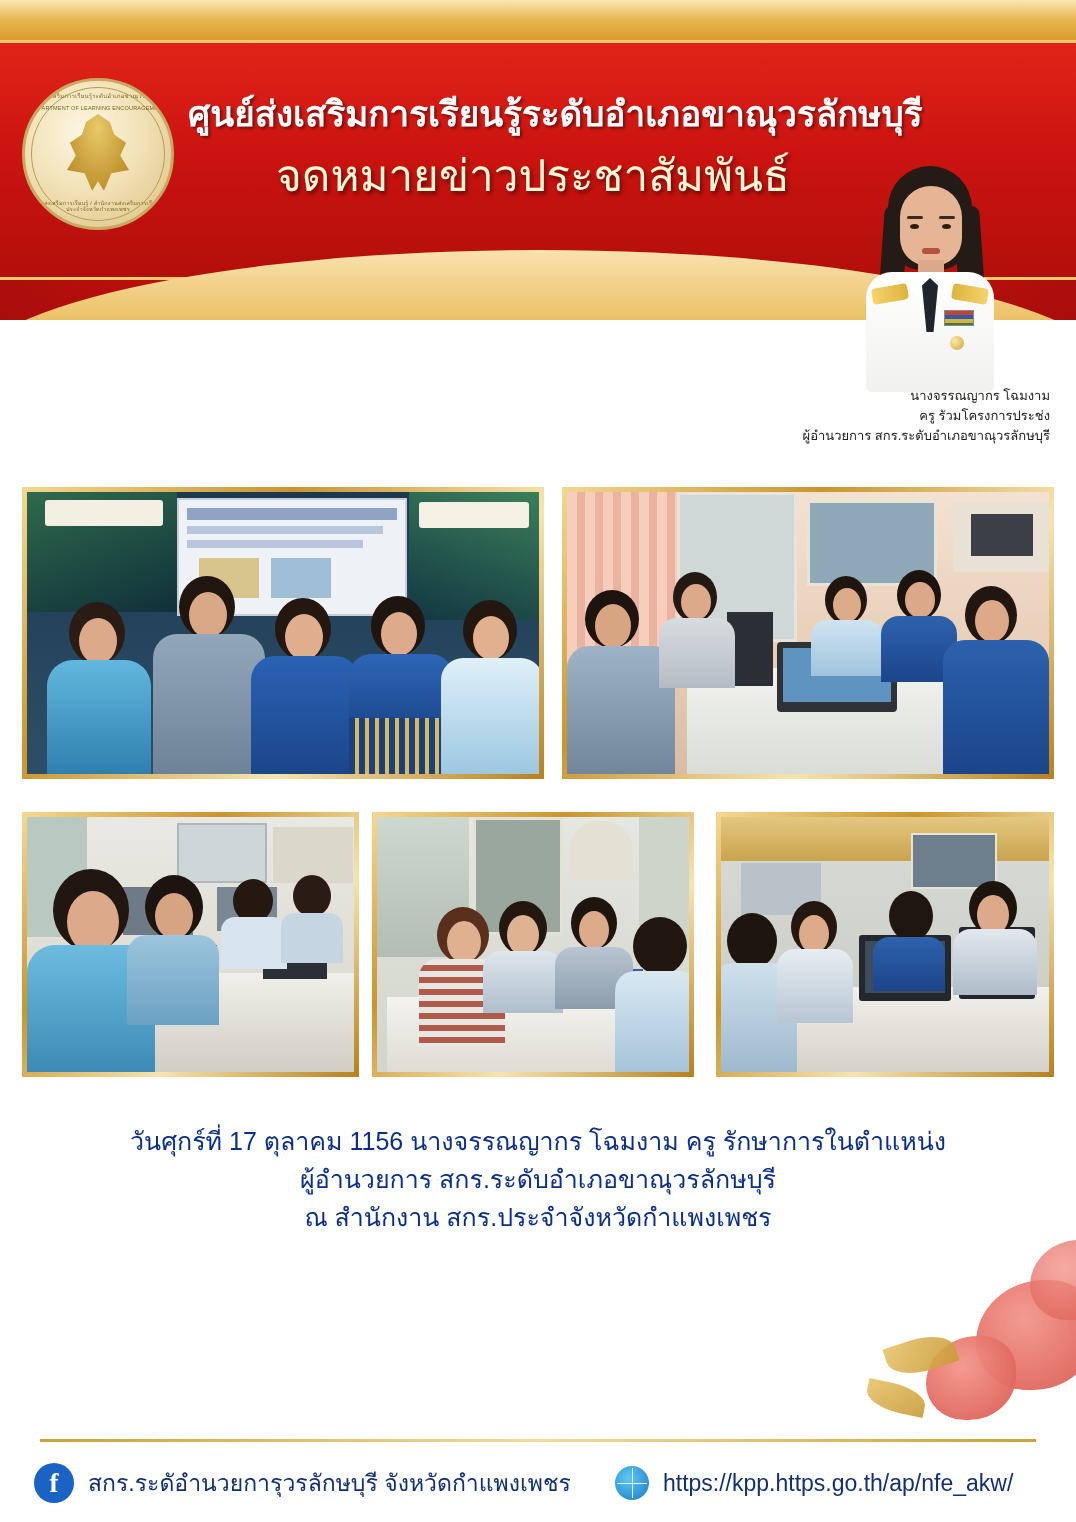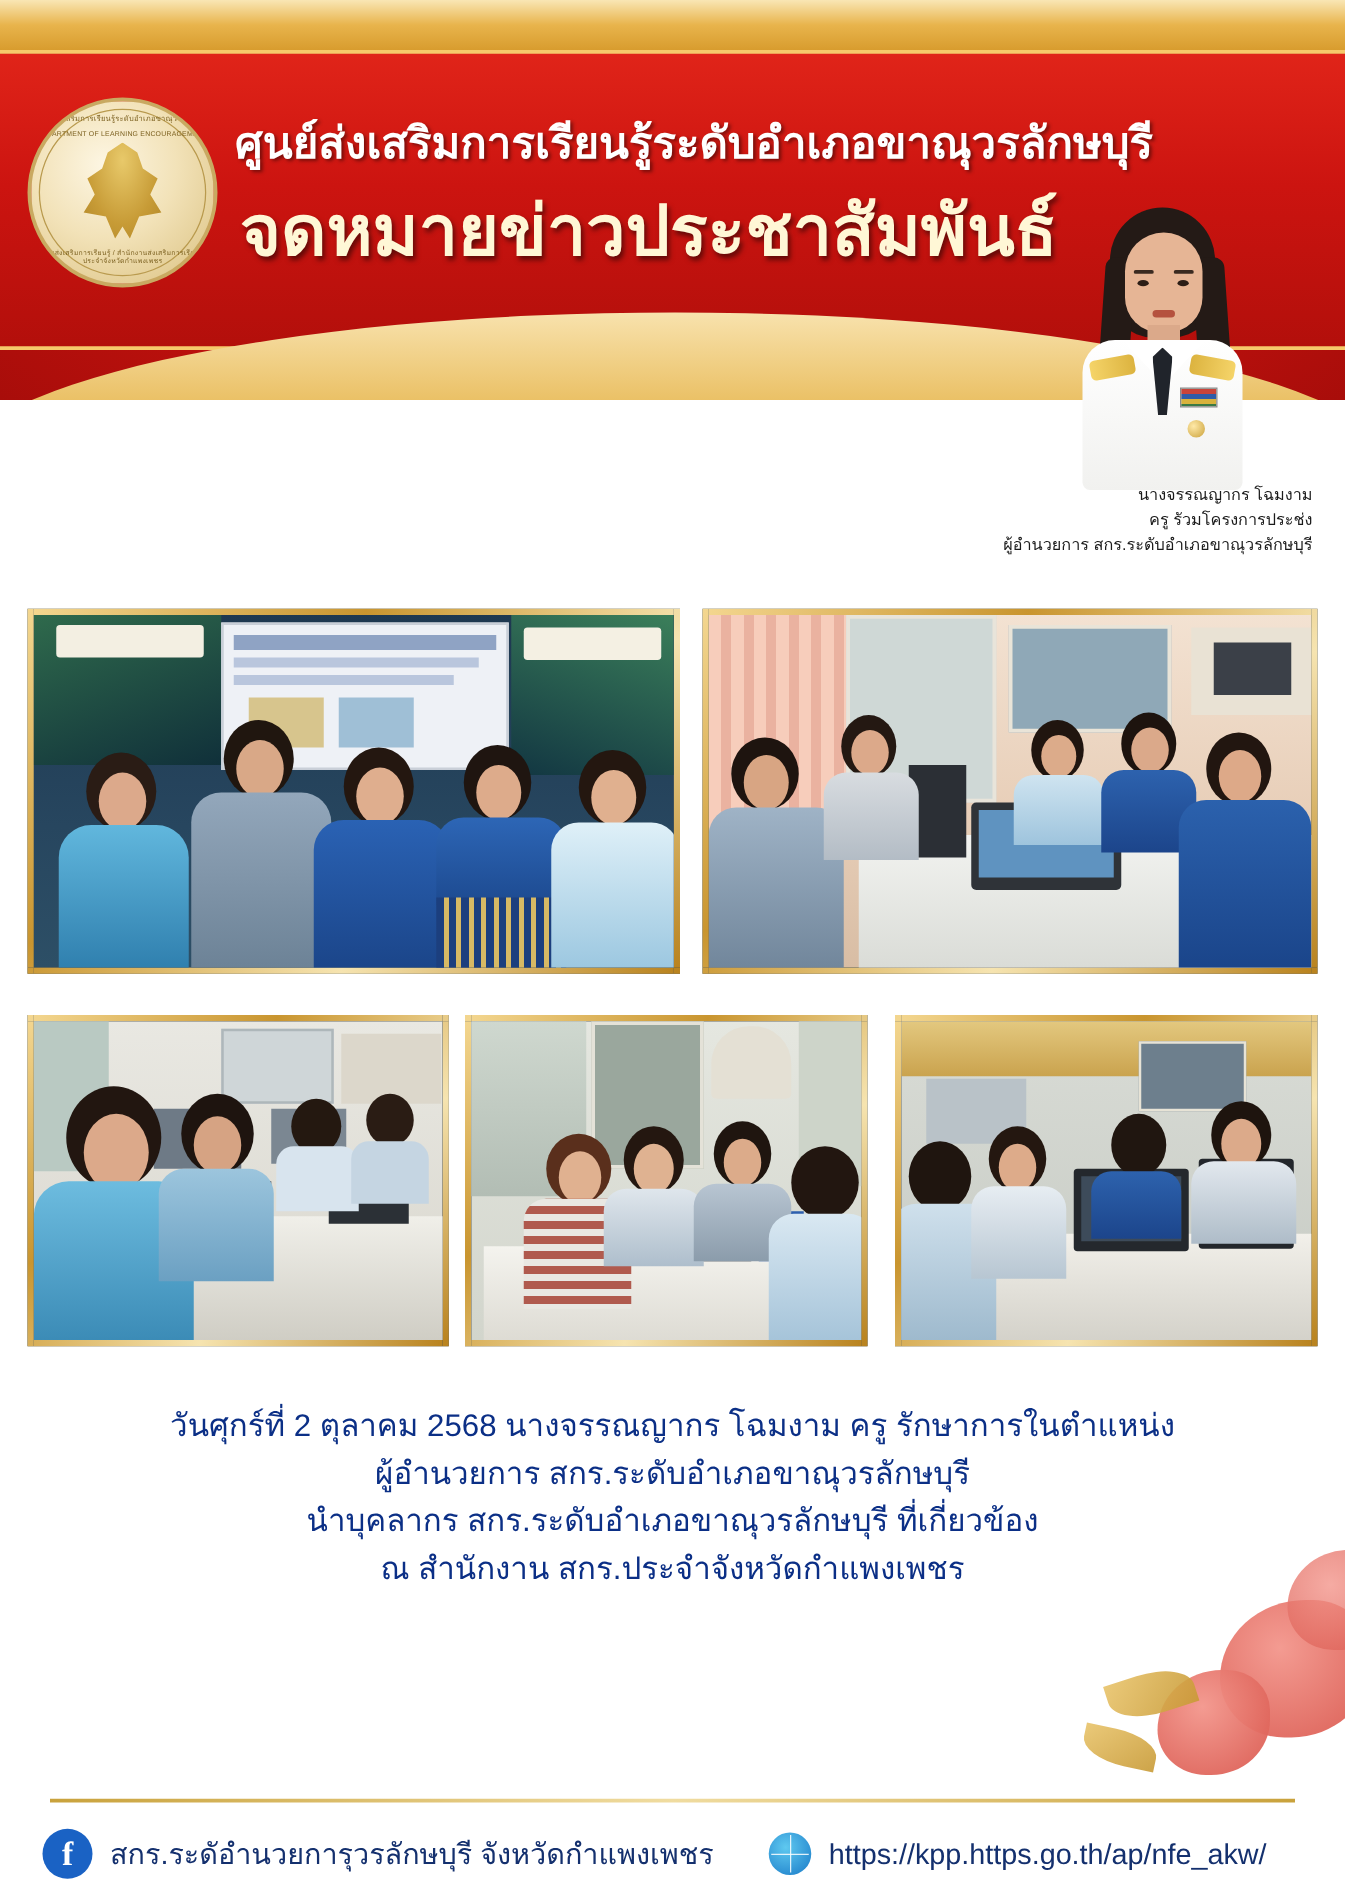--- a/index.html
+++ b/index.html
@@ -83,25 +83,25 @@
     top: 86px; left: 188px; width: 690px;
     text-align: center;
     color: #ffffff;
     font-size: 35px;
     font-weight: bold;
     text-shadow: 2px 2px 3px rgba(0,0,0,.45);
     white-space: nowrap;
   }
   .h-line2 {
     position: absolute;
-    top: 140px; left: 174px; width: 690px;
+    top: 140px; left: 188px; width: 690px;
     text-align: center;
     color: #fff7d6;
-    font-size: 56px;
-    font-weight: bold;
+    font-size: 44px;
+    font-weight: normal;
     text-shadow: 2px 3px 4px rgba(0,0,0,.5);
     white-space: nowrap;
   }
   .h-line3 {
     position: absolute;
     top: 208px; left: 188px; width: 690px;
     text-align: center;
     color: #ffffff;
     font-size: 25px;
     font-weight: bold;
@@ -465,23 +465,22 @@
         <div class="rect" style="left:152px;top:120px;width:72px;height:54px;background:linear-gradient(180deg,#2d62ad,#1c458b);border-radius:16px 16px 0 0;"></div>
 
         <div class="blob" style="left:248px;top:64px;width:48px;height:54px;background:#1e140e;"></div>
         <div class="blob" style="left:256px;top:78px;width:32px;height:40px;background:#dcaa8a;"></div>
         <div class="rect" style="left:232px;top:112px;width:84px;height:66px;background:linear-gradient(180deg,#e2e8ee,#aebcc8);border-radius:18px 18px 0 0;"></div>
       </div>
     </div>
   </div>
 
   <div class="body-text">
-    <div>วันศุกร์ที่ 2 ตุลาคม 2568  นางจรรณญากร โฉมงาม ครู รักษาการในตำแหน่ง</div>
+    <div>วันศุกร์ที่ 17 ตุลาคม 1156  นางจรรณญากร โฉมงาม ครู รักษาการในตำแหน่ง</div>
     <div>ผู้อำนวยการ สกร.ระดับอำเภอขาณุวรลักษบุรี</div>
-    <div>นำบุคลากร สกร.ระดับอำเภอขาณุวรลักษบุรี ที่เกี่ยวข้อง</div>
     <div>ณ สำนักงาน สกร.ประจำจังหวัดกำแพงเพชร</div>
   </div>
 
   <div class="flowers">
     <div class="fl" style="right:-20px;bottom:40px;width:120px;height:110px;"></div>
     <div class="fl" style="right:60px;bottom:10px;width:90px;height:84px;"></div>
     <div class="fl" style="right:-40px;bottom:110px;width:86px;height:80px;opacity:.8;"></div>
     <div class="fl-leaf" style="right:120px;bottom:58px;width:70px;height:34px;transform:rotate(-18deg);"></div>
     <div class="fl-leaf" style="right:150px;bottom:18px;width:60px;height:28px;transform:rotate(12deg);"></div>
   </div>

